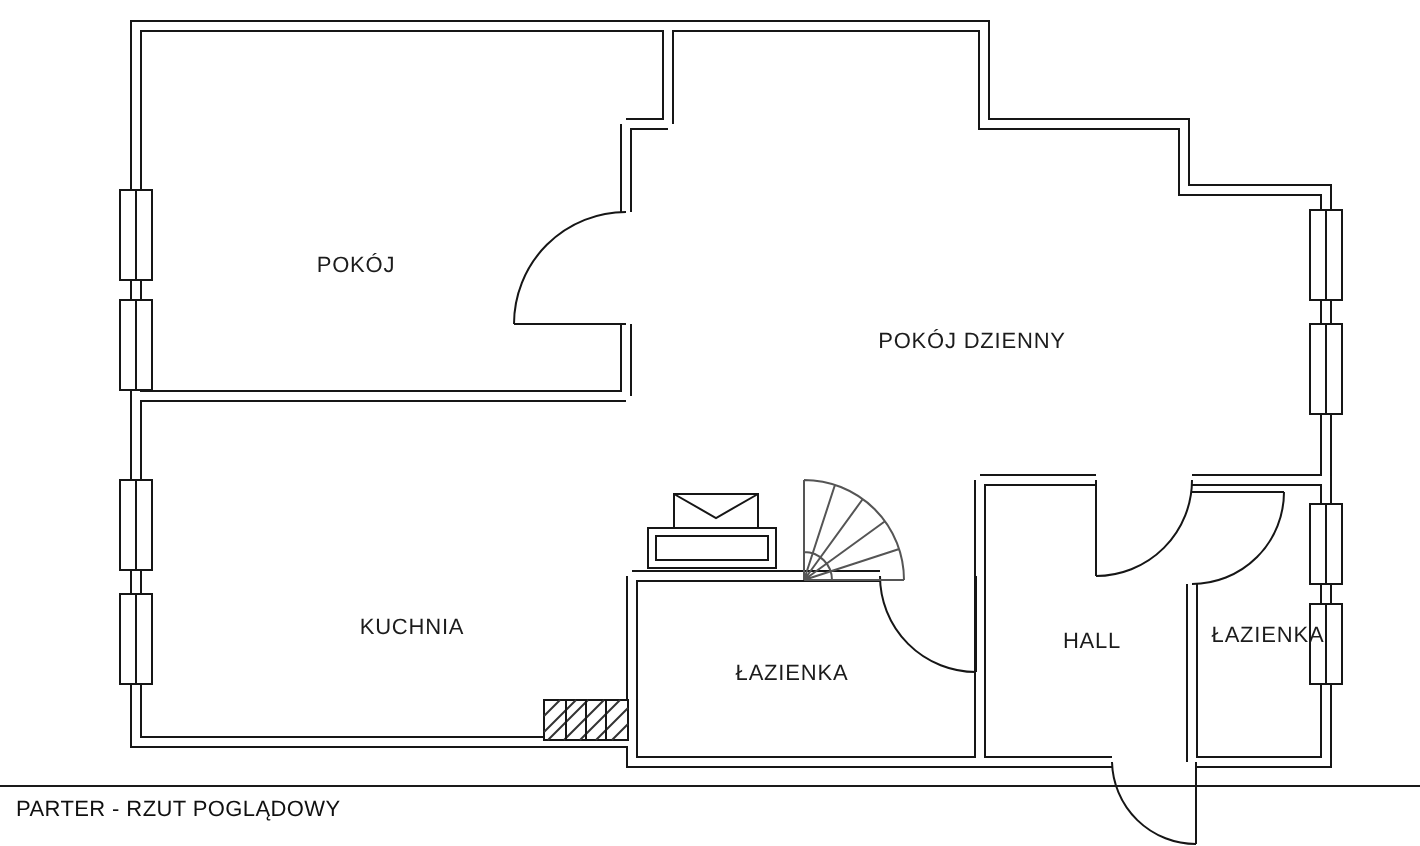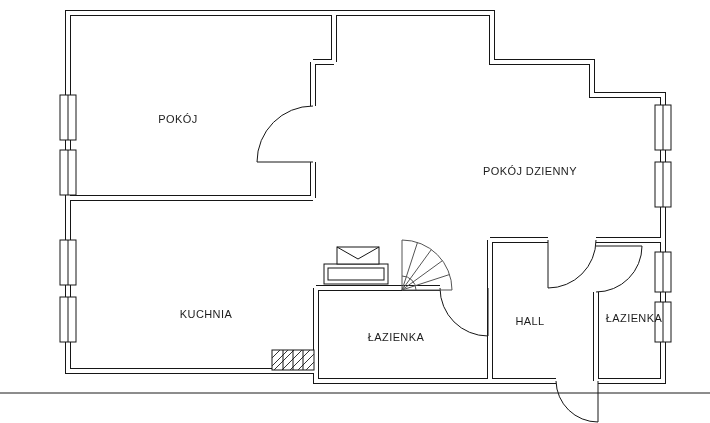--- a/index.html
+++ b/index.html
@@ -122,26 +122,27 @@
     <g stroke="#161616" stroke-width="1">
       <rect x="272" y="350" width="42" height="20" fill="#ffffff"></rect>
       <path fill="none" stroke="#333333" d="M272 358 L280 350 M272 366 L288 350 M274 370 L294 350
                M282 370 L302 350 M290 370 L310 350 M298 370 L314 354 M306 370 L314 362"></path>
       <path fill="none" d="M283 350 V370 M293 350 V370 M303 350 V370"></path>
     </g>
 
     <line x1="0" y1="393" x2="710" y2="393" stroke="#1a1a1a" stroke-width="1"></line>
   </svg>
 
-  <div class="room-label" style="left:178px;top:119px;">POKÓJ</div>
+  <div class="room-label" style="left:178px;top:133px;">POKÓJ</div>
 
-  <div class="room-label" style="left:486px;top:171px;margin-left:44px;">POKÓJ DZIENNY</div>
+  <div class="room-label" style="left:486px;top:171px;">POKÓJ DZIENNY</div>
 
   <div class="room-label" style="left:206px;top:279px;margin-top:35px;">KUCHNIA</div>
 
   <div class="room-label" style="left:396px;top:337px;">ŁAZIENKA</div>
 
-  <div class="room-label" style="left:530px;top:321px;">HALL</div>
+  <div class="room-label" style="left:546px;top:321px;">HALL</div>
 
   <div class="room-label" style="left:634px;top:318px;">ŁAZIENKA</div>
 
+  <div class="caption">PARTER - RZUT POGLĄDOWY</div>
 
 </div>
 
 </body></html>

